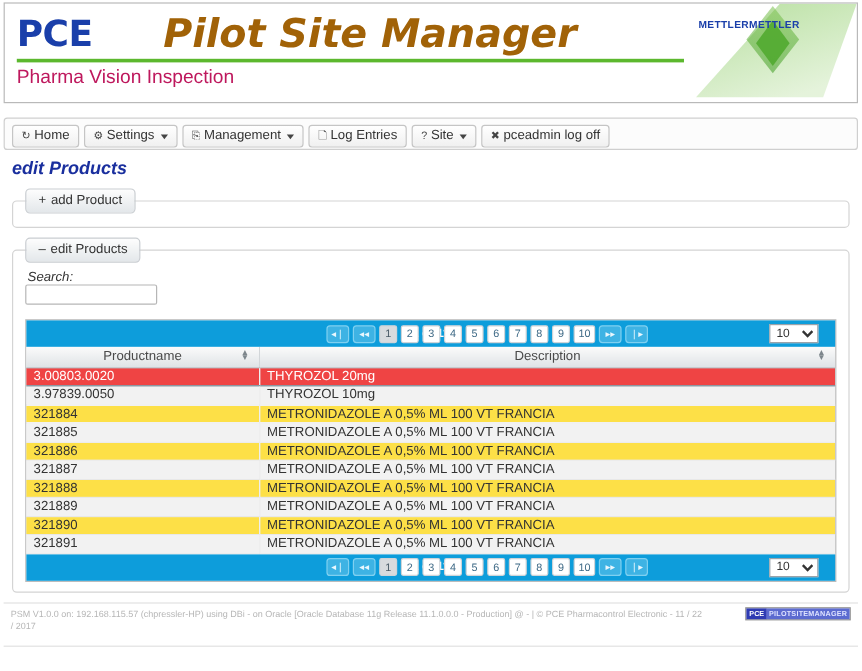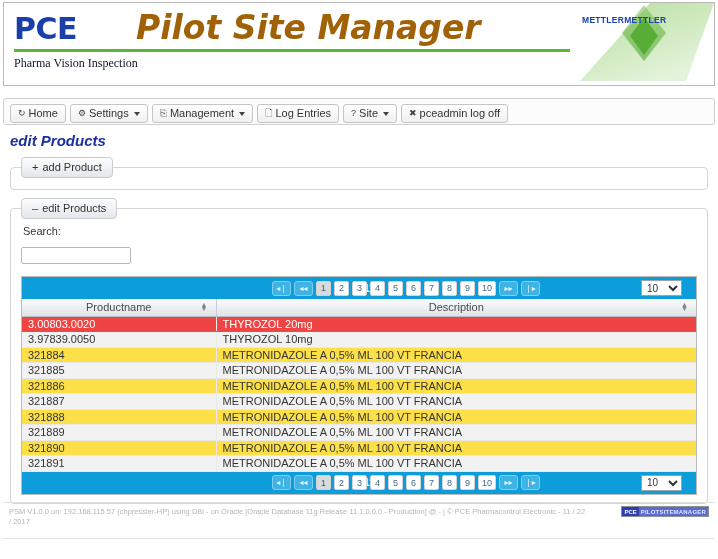--- a/index.html
+++ b/index.html
@@ -35,22 +35,22 @@
     color: #a16207;
     font-family: "DejaVu Sans", sans-serif;
     white-space: nowrap;
   }
   .brand-rule {
     position: absolute; left: 10px; top: 46px;
     width: 556px; height: 3px; background: #5cb82e;
   }
   .brand-sub {
     position: absolute; left: 10px; top: 53px;
-    font-size: 12px; color: #0f172a;
-    font-family: Liberation Serif, serif;
+    font-size: 16px; color: #be185d;
+    font-family: Liberation Sans, sans-serif;
   }
   .mt-logo {
     position: absolute; right: 0px; top: 0px; width: 140px; height: 84px;
   }
   .mt-words {
     position: absolute; top: 12px; left: 8px; width: 132px;
     display: flex; 
     font-size: 8.5px; font-weight: bold; color: #1a3faa;
     letter-spacing: 0.3px; z-index: 3;
   }
@@ -110,21 +110,21 @@
     font-size: 11px; color: #333;
     background: linear-gradient(to bottom, #fdfdfd 0%, #e3e7ea 100%);
     border: 1px solid #c9cdd1;
     border-radius: 4px;
     cursor: pointer;
     line-height: 13px;
   }
   .panel-body { padding: 16px 10px 8px 10px; }
 
   
-  .search-label { font-size: 11px; color: #333; margin: 0 0 10px 2px; }
+  .search-label { font-size: 11px; color: #333; margin: 0 0 0 2px; font-style: italic; }
   .search-input {
     width: 110px; height: 17px;
     border: 1px solid #b6b6b6;
     border-radius: 2px;
     background: #fff;
     font-family: "Liberation Sans", sans-serif;
     font-size: 11px;
     padding: 1px 3px;
   }
 

